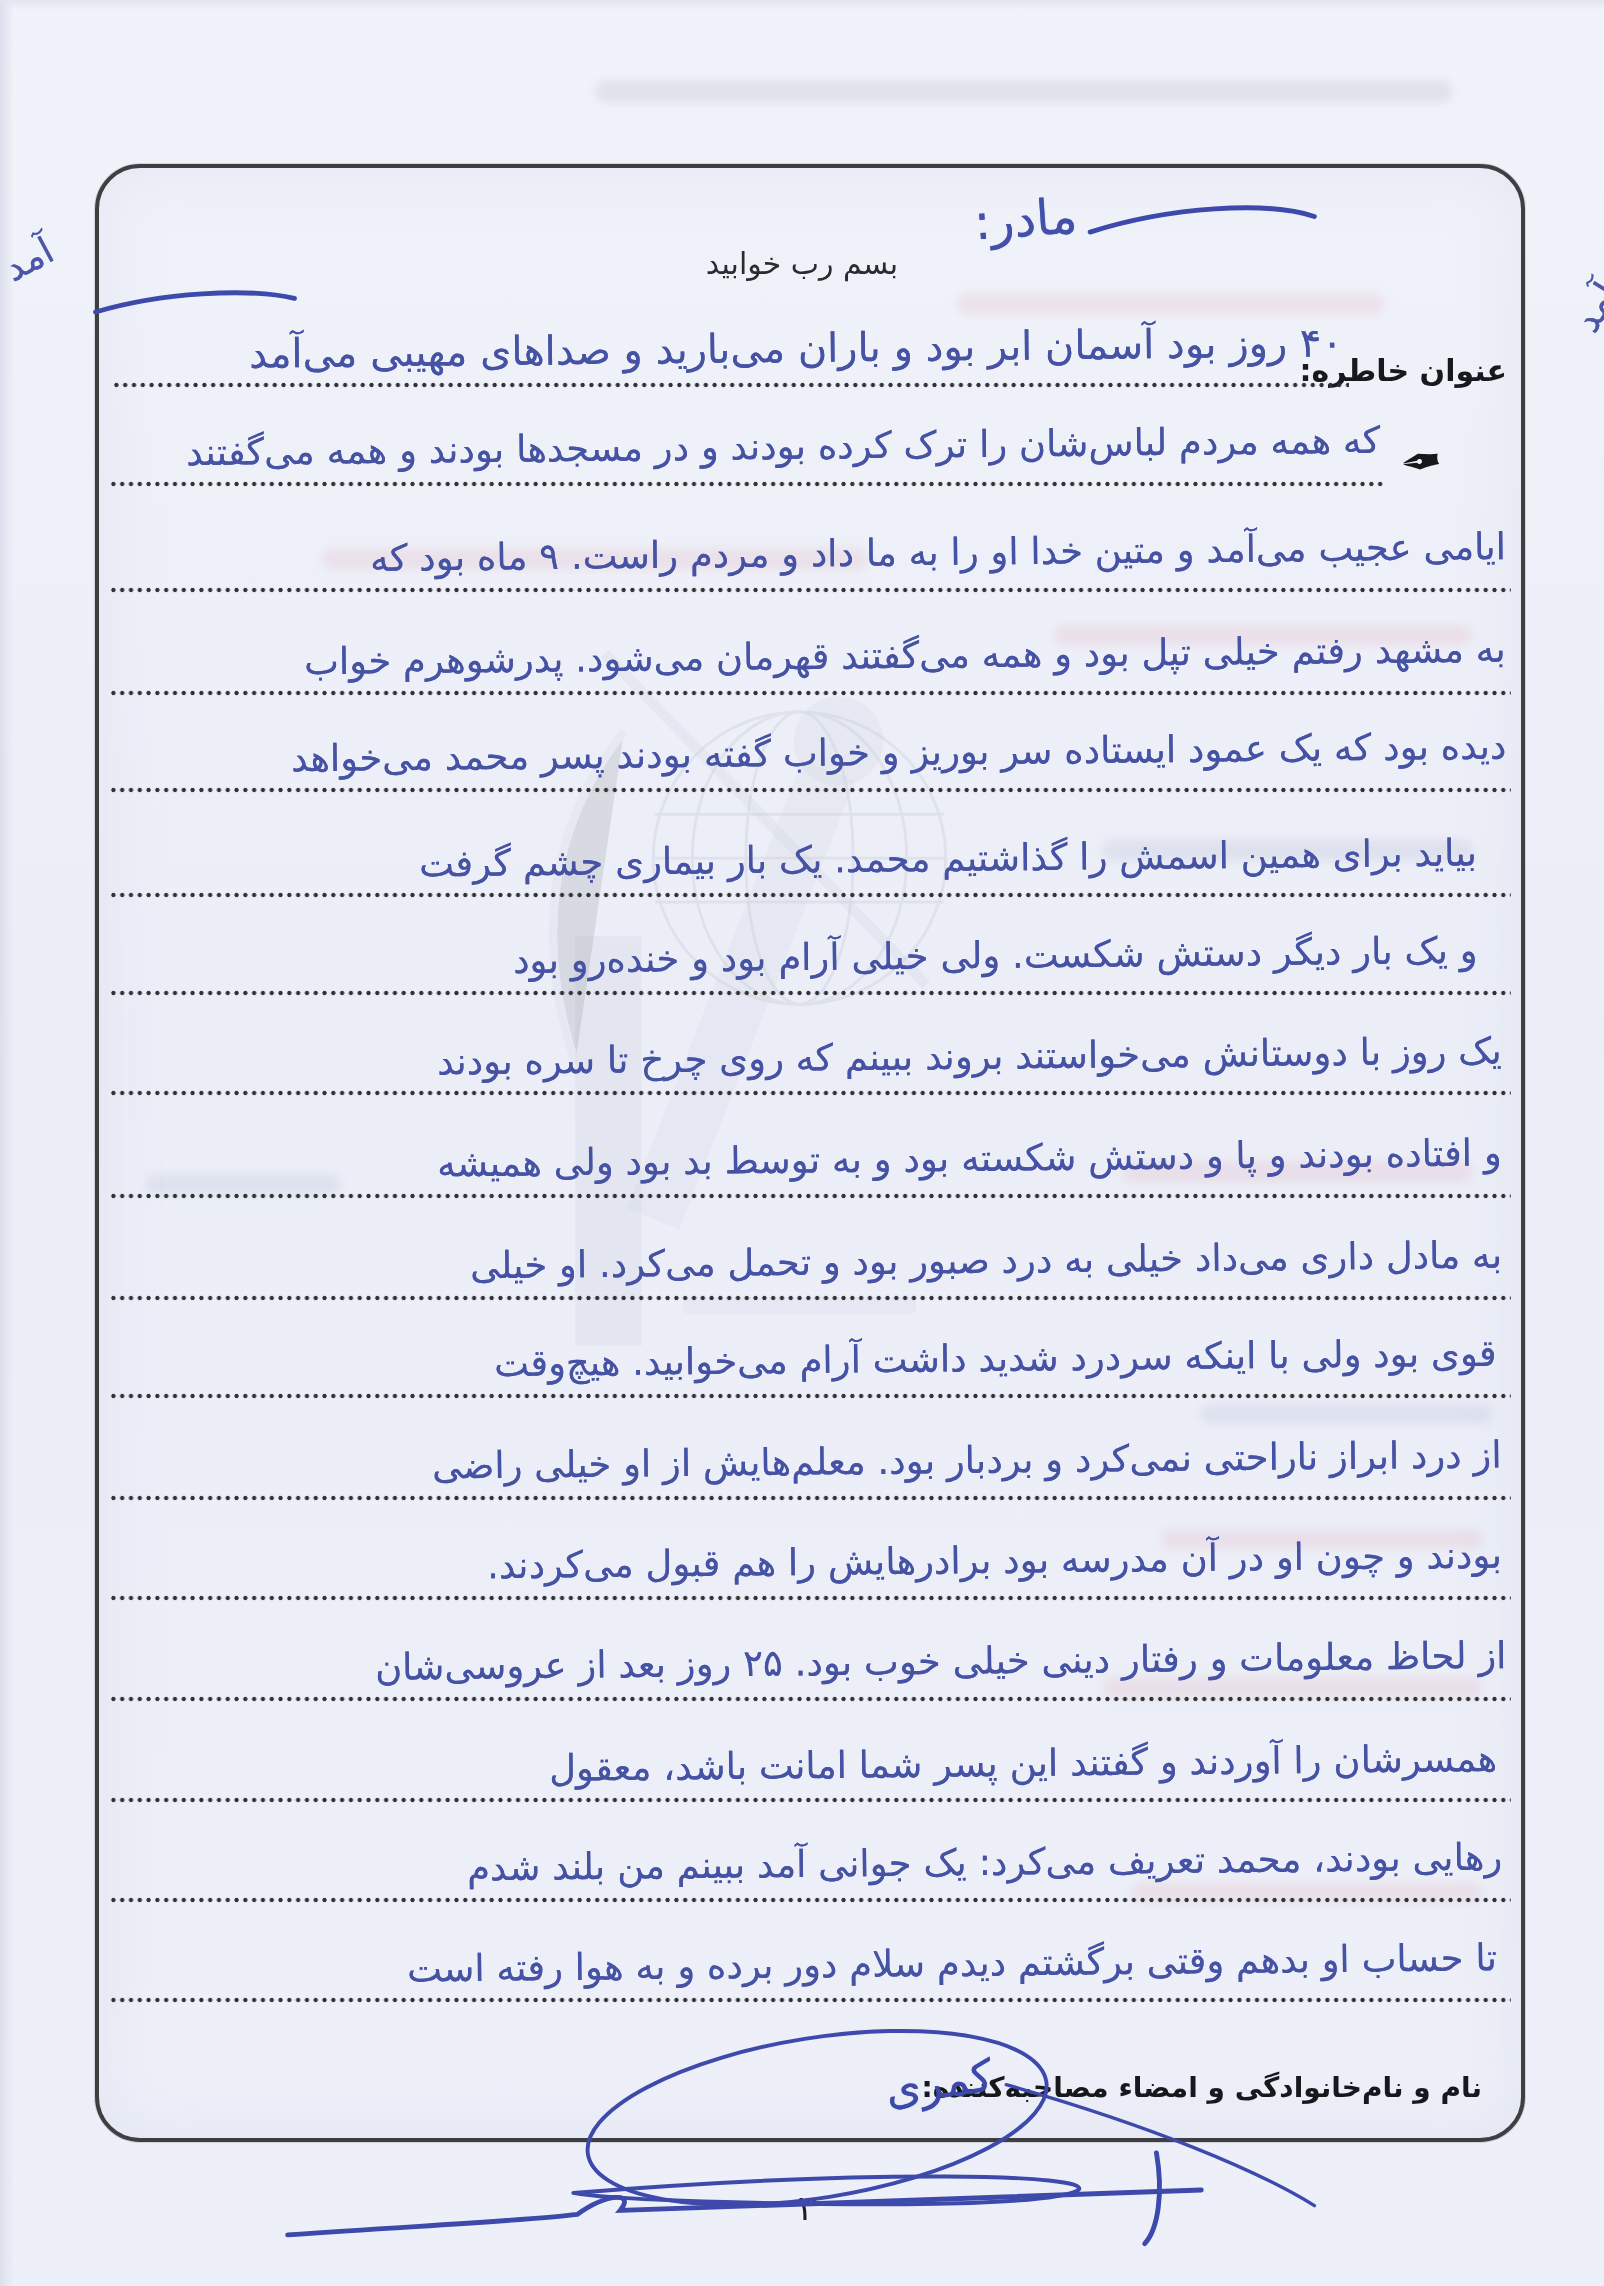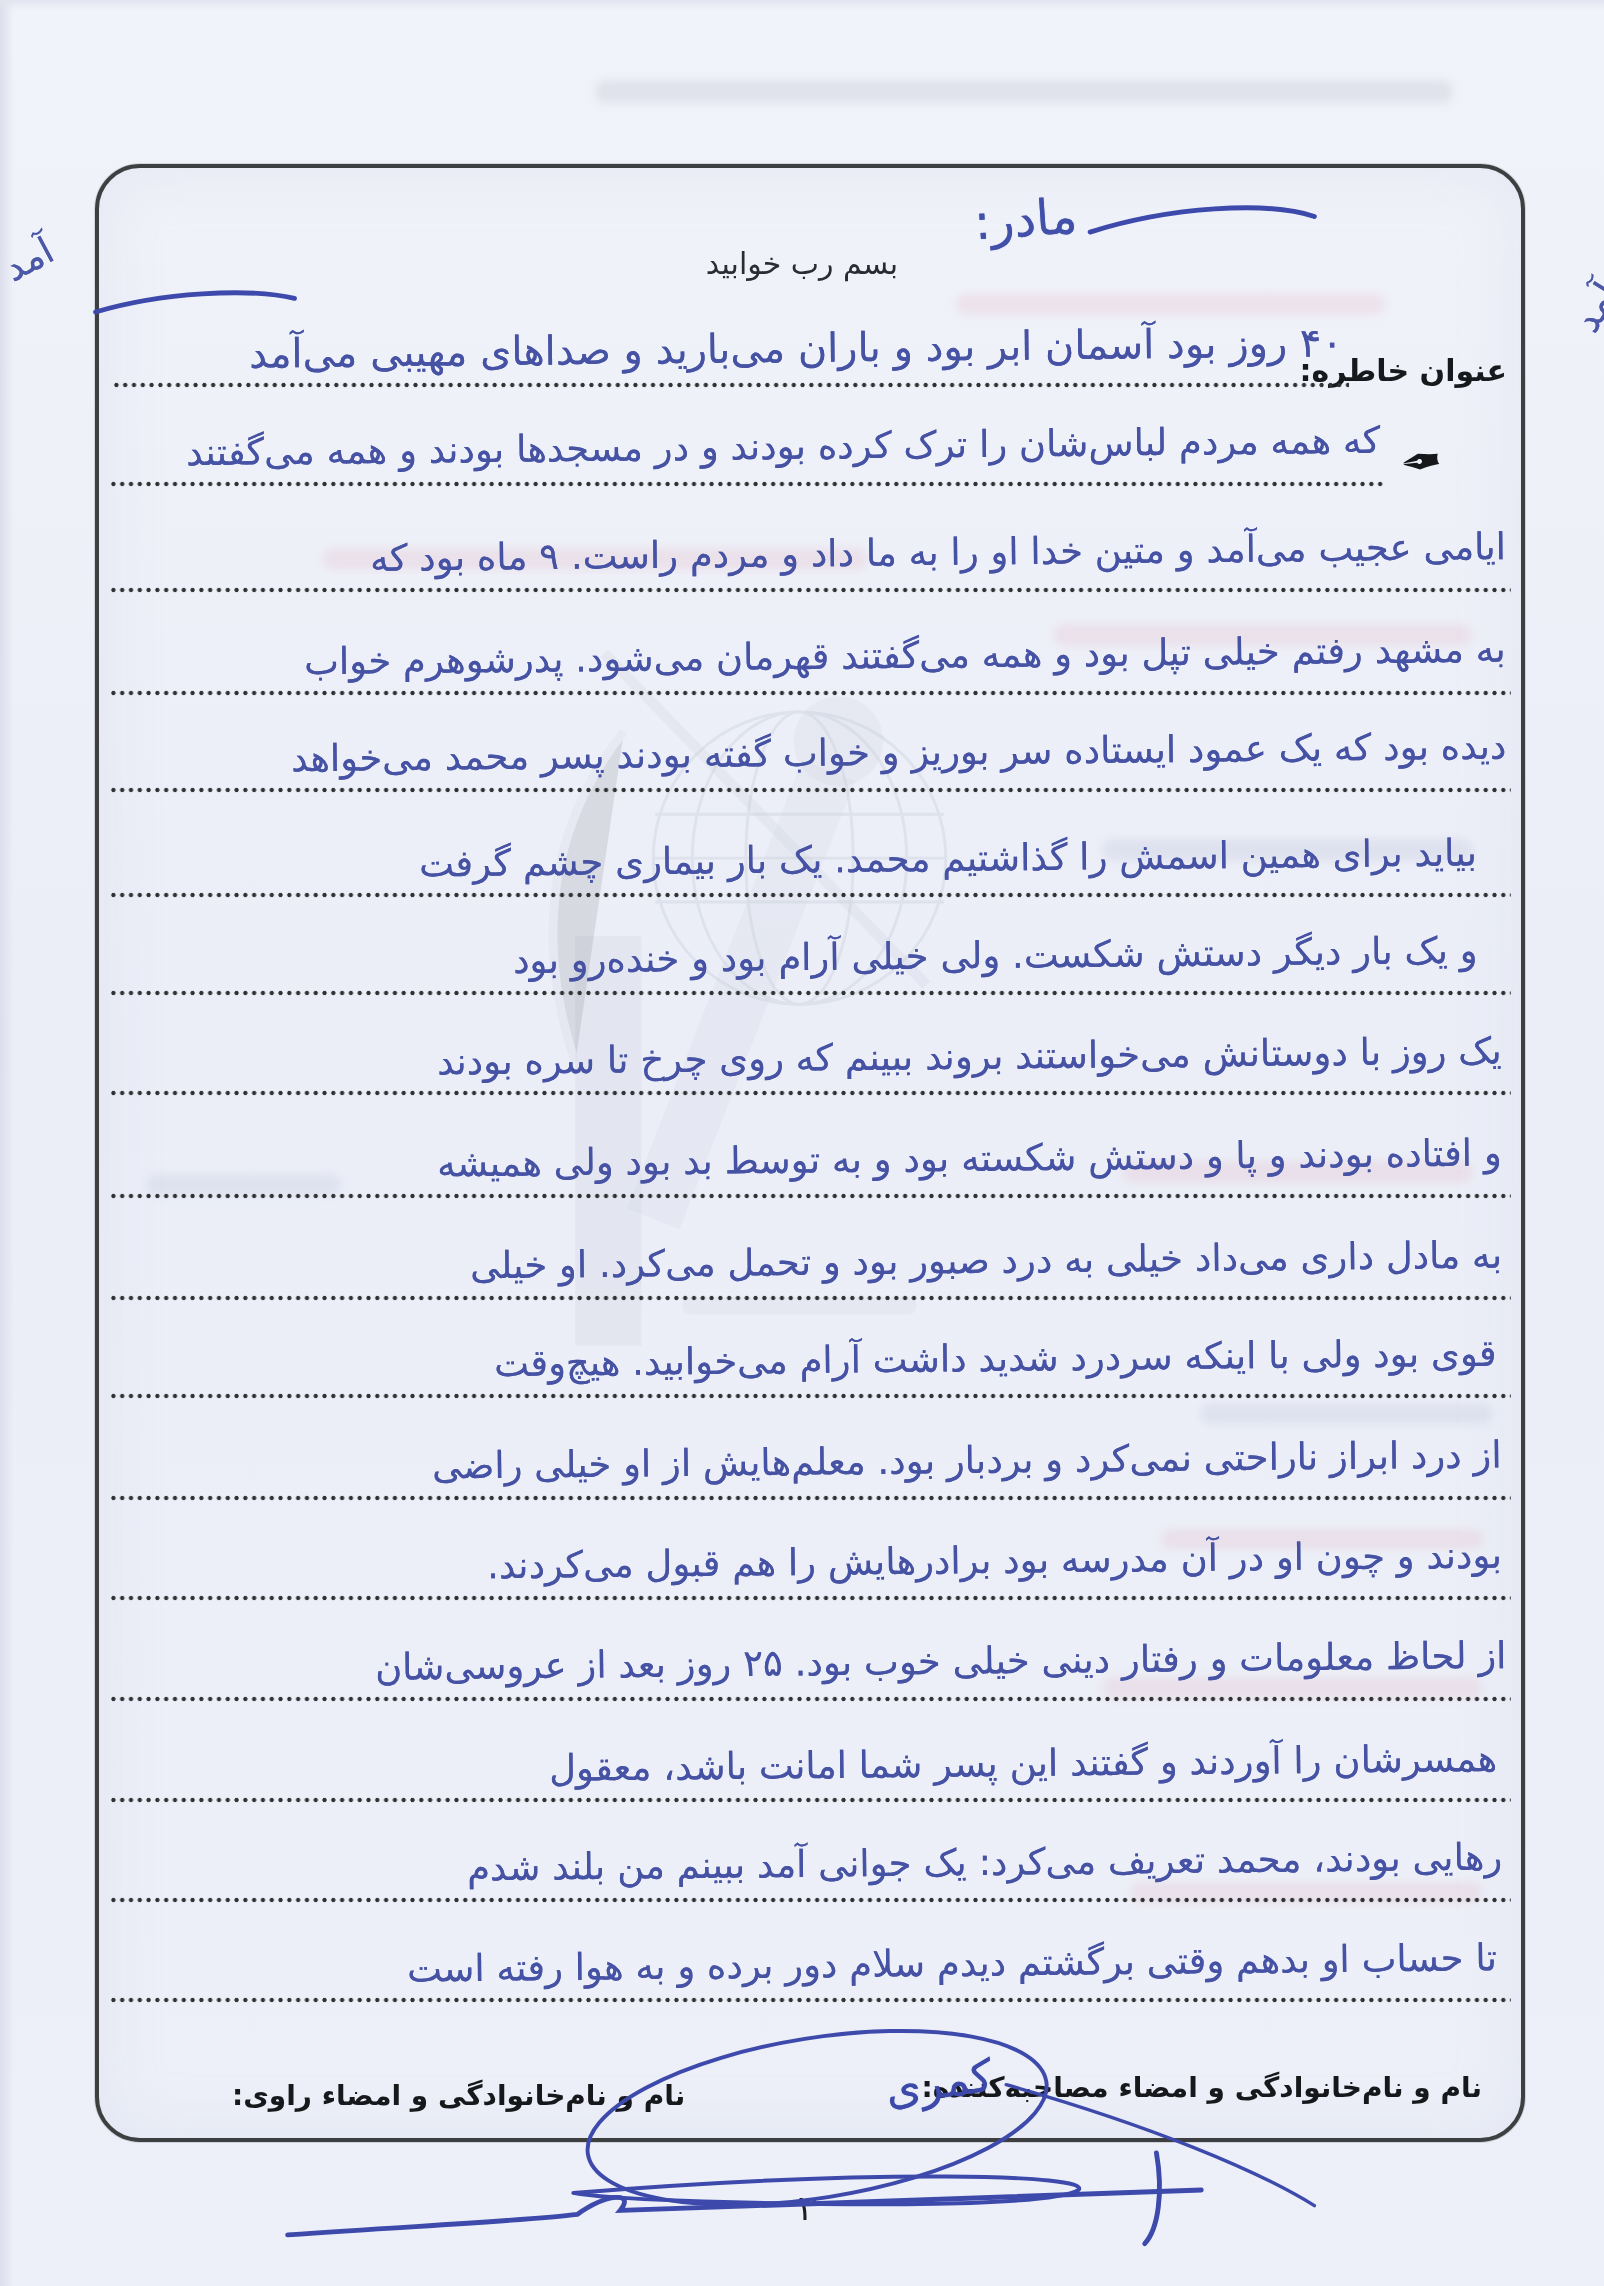--- a/index.html
+++ b/index.html
@@ -155,21 +155,20 @@
   <div class="hw" style="right:98px;top:1642px;">از لحاظ معلومات و رفتار دینی خیلی خوب بود. ۲۵ روز بعد از عروسی‌شان</div>
   <div class="hw" style="right:107px;top:1744px;">همسرشان را آوردند و گفتند این پسر شما امانت باشد، معقول</div>
   <div class="hw" style="right:102px;top:1843px;">رهایی بودند، محمد تعریف می‌کرد: یک جوانی آمد ببینم من بلند شدم</div>
   <div class="hw" style="right:107px;top:1944px;">تا حساب او بدهم وقتی برگشتم دیدم سلام دور برده و به هوا رفته است</div>
 
   <div class="hw-note" style="right:527px;top:191px;">مادر:</div>
   <div class="hw-edge" style="right:-13.7px;top:232px;transform:rotate(-58deg);transform-origin:right top;">می‌آمد</div>
   <div class="hw-edge" style="left:3.9px;top:238px;transform:rotate(-28deg);">آمد</div>
 
   <div class="footer-label" style="right:122px;top:2071px;">نام و نام‌خانوادگی و امضاء مصاحبه‌کننده:</div>
-  <div class="footer-label" style="left:232px;top:2079px;">نام و نام‌خانوادگی و امضاء راوی:</div>
   <div class="hw-name" style="right:612px;top:2056px;">کمری</div>
 
   <div class="page-number">۳</div>
 
   <svg class="sig-overlay" viewBox="0 0 1645 2345">
     <g stroke="#3d4aab" fill="none" stroke-linecap="round">
       <path d="M 1118 238 C 1200 212 1300 206 1348 222" stroke-width="5"></path>
       <path d="M 98 320 C 165 300 255 295 302 306" stroke-width="5"></path>
       <ellipse cx="838" cy="2172" rx="238" ry="82" transform="rotate(-9 838 2172)" stroke-width="4"></ellipse>
       <path d="M 588 2249 C 900 2224 1122 2230 1106 2246 C 1078 2263 880 2263 700 2257 C 642 2255 603 2252 588 2249" stroke-width="4"></path>

